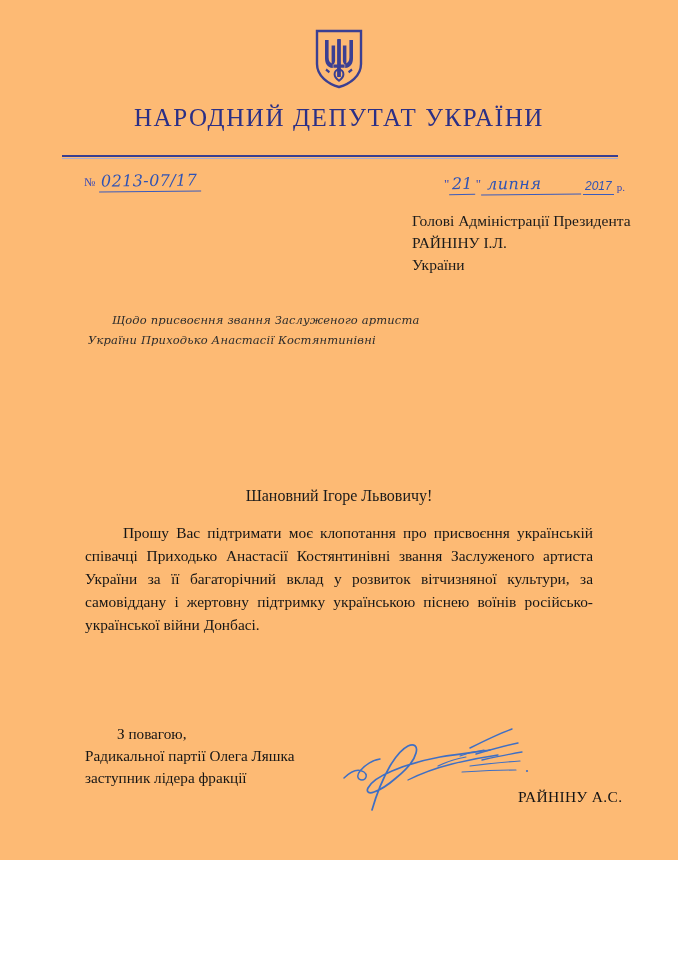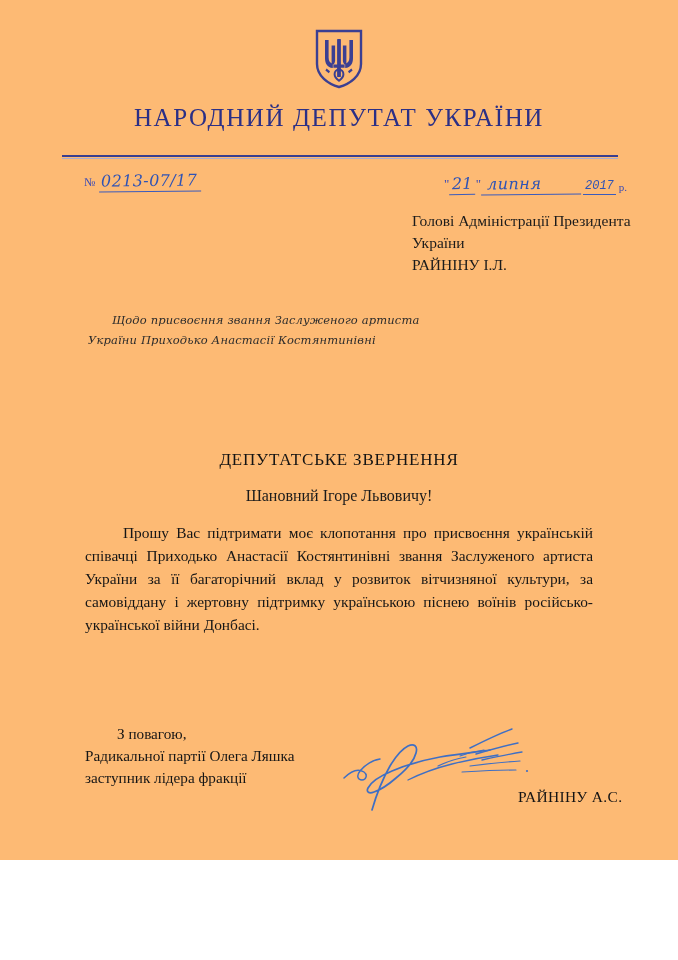--- a/index.html
+++ b/index.html
@@ -124,21 +124,21 @@
     font-style: italic;
     font-size: 16px;
     color: #2f53b5;
     border-bottom: 1.1px solid #3a5bbd;
     padding: 0 2px 1px 6px;
     min-width: 92px;
     transform: rotate(-0.6deg);
     letter-spacing: 0.5px;
   }
   .date-year {
-    font-family: Liberation Mono, monospace;
+    font-family: Liberation Sans, sans-serif;
     font-style: italic;
     font-size: 12px;
     color: #2f53b5;
     border-bottom: 1.1px solid #3a5bbd;
     padding: 0 2px 1px 2px;
     margin-left: 2px;
   }
   .date-suffix {
     font-size: 11px;
     color: #3b4bb5;
@@ -283,30 +283,29 @@
       <span class="date-day">21</span>
       <span class="date-q">"</span>
       <span class="date-month">липня</span>
       <span class="date-year">2017</span>
       <span class="date-suffix">р.</span>
     </div>
   </div>
 
   <div class="addressee">
     <div>Голові Адміністрації Президента</div>
+    <div>РАЙНІНУ І.Л.</div>
     <div>України</div>
-    <div>РАЙНІНУ І.Л.</div>
   </div>
 
   <div class="subject">
     <span class="l1">Щодо присвоєння звання Заслуженого артиста</span>
     <span class="l2">України Приходько Анастасії Костянтинівні</span>
   </div>
 
-  <div class="doc-title">ДЕПУТАТСЬКЕ ЗВЕРНЕННЯ</div>
 
   <div class="salutation">Шановний Ігоре Львовичу!</div>
 
   <div class="body-text">Прошу Вас підтримати моє клопотання про присвоєння українській співачці Приходько Анастасії Костянтинівні звання Заслуженого артиста України за її багаторічний вклад у розвиток вітчизняної культури, за самовіддану і жертовну підтримку українською піснею воїнів російсько-української війни Донбасі.</div>
 
   <div class="sig-block">
     <span class="respect">З повагою,</span>
     <span class="l">Радикальної партії Олега Ляшка</span>
     <span class="l">заступник лідера фракції</span>
   </div>

